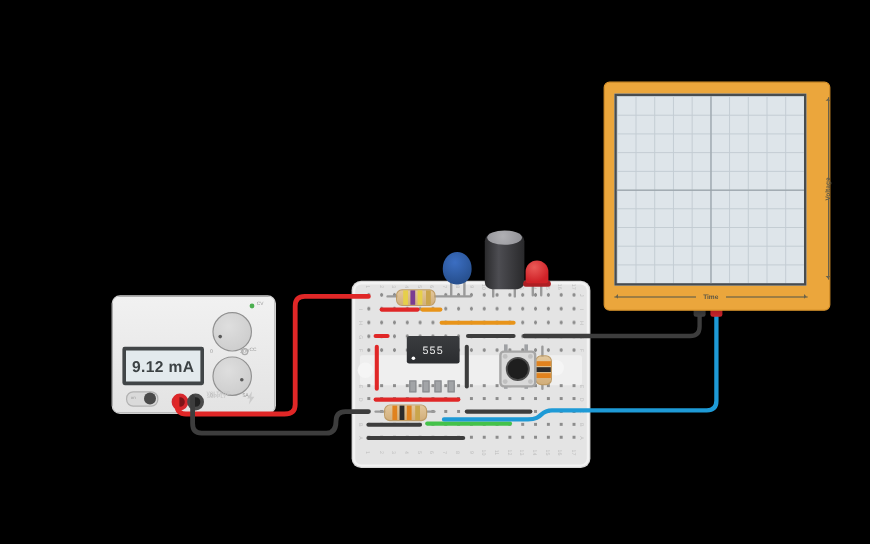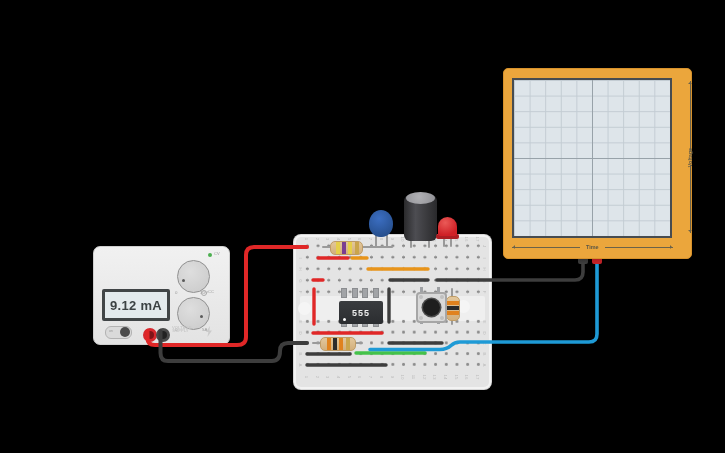--- a/index.html
+++ b/index.html
@@ -38,23 +38,23 @@
          background-image:radial-gradient(circle,#8c8c8c 1.25px,rgba(0,0,0,0) 1.6px);}
   #holes-top{top:3.2px;height:57.5px;background-size:10.7px 11.5px;}
   #holes-bot{top:79.4px;height:53.8px;background-size:10.7px 10.75px;}
   .bb-label{position:absolute;width:8px;height:8px;display:flex;align-items:center;justify-content:center;
             font-size:8px;color:#bdbdbd;transform:rotate(90deg) scale(.55);}
 
   
   .res-body{position:absolute;background:linear-gradient(#e3c79b,#d2af7c);border:1px solid #bf9c66;border-radius:5px;}
   .band-v{position:absolute;top:0;width:4px;height:100%;}
   .band-h{position:absolute;left:0;height:4px;width:100%;}
-  #ic555{left:339px;top:301px;width:44px;height:23px;background:linear-gradient(#3a3c3f,#2b2d30);
+  #ic555{left:339px;top:280px;width:44px;height:23px;background:linear-gradient(#3a3c3f,#2b2d30);
          border-radius:2px;display:flex;align-items:center;justify-content:center;
-         color:#ececec;font-size:9px;font-weight:bold;letter-spacing:1px;z-index:6;}
+         color:#ececec;font-size:9px;font-weight:normal;letter-spacing:1px;z-index:6;}
   #ic555 .pin1dot{position:absolute;left:4px;bottom:3px;width:3px;height:3px;border-radius:50%;background:#fff;}
   .ic-pin{position:absolute;width:4px;height:8px;background:#a2a4a7;border:1px solid #8b8d90;z-index:5;}
   #btn{left:416px;top:292px;width:27px;height:27px;background:#d9d9d9;border:2px solid #a6a6a6;border-radius:4px;z-index:6;}
   #btn .plunger{position:absolute;left:50%;top:50%;width:17px;height:17px;margin:-8.5px 0 0 -8.5px;border-radius:50%;
                 background:#1e1e1e;box-shadow:0 0 0 1.5px #4d4d4d;}
   #btn .corner{position:absolute;width:4px;height:4px;border-radius:50%;background:#c0c0c0;}
   .btn-leg{position:absolute;width:3px;height:6px;background:#9fa1a4;z-index:5;}
   #cap-disc{left:369px;top:210px;width:24px;height:27px;border-radius:50% 50% 46% 46%;
             background:radial-gradient(circle at 42% 32%,#3b6ec2,#27508f 75%);z-index:6;}
   #cap-el{left:404px;top:195px;width:33px;height:46px;border-radius:6px;

